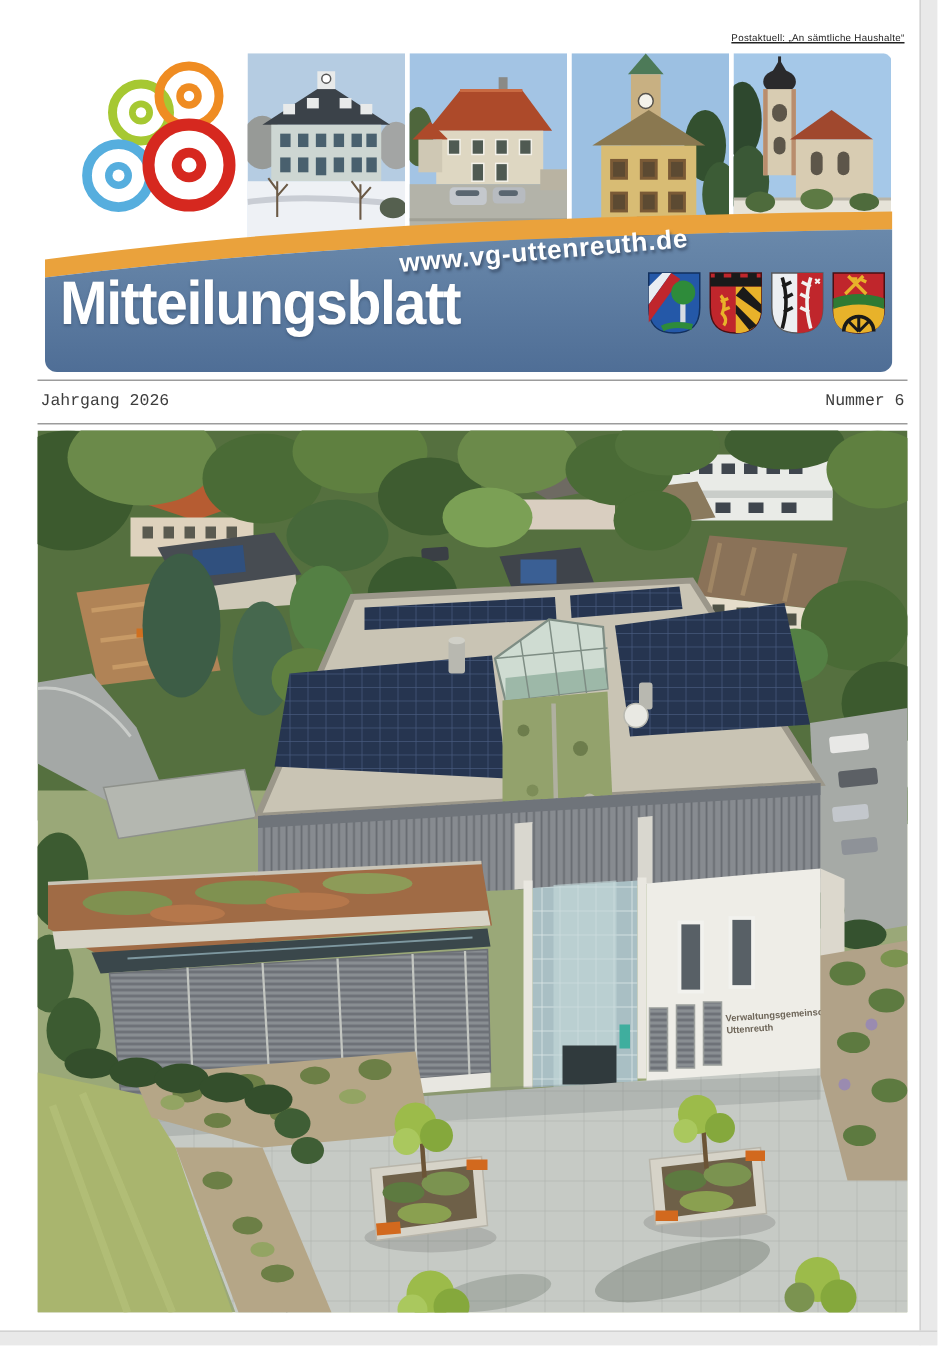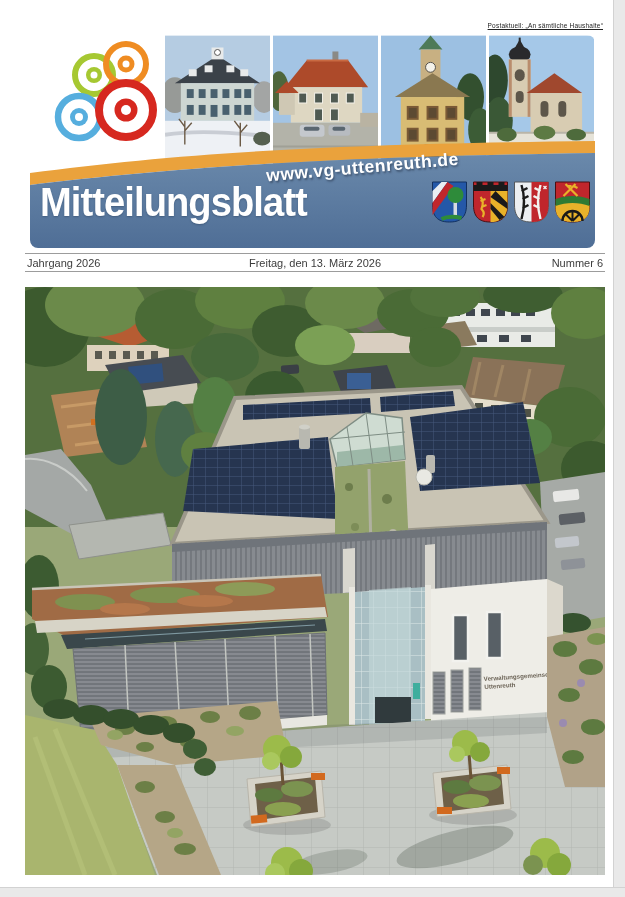--- a/index.html
+++ b/index.html
@@ -24,23 +24,23 @@
           text-shadow:1px 2px 2px rgba(35,48,70,.55);white-space:nowrap;}
   .banner-title{position:absolute;left:10px;top:147px;z-index:3;font-size:41px;font-weight:bold;
           color:#fff;letter-spacing:-1px;line-height:1;transform:scaleX(.93);transform-origin:left top;
           text-shadow:0 1px 2px rgba(30,45,70,.35);white-space:nowrap;}
   .coat-row{position:absolute;right:4px;top:146px;z-index:3;display:flex;gap:4px;}
   .banner-sub{position:absolute;left:0;bottom:0;width:100%;height:21px;z-index:4;background:#7f9ab8;
           color:#fff;font-size:10.5px;display:flex;align-items:center;padding-left:8px;
           box-sizing:border-box;white-space:nowrap;overflow:hidden;}
 
   
-  .issue-row{position:absolute;left:25px;top:253px;width:580px;height:19px;
+  .issue-row{position:absolute;left:25px;top:253px;width:580px;height:30px;
           border-top:1px solid #9c9c9c;border-bottom:1px solid #9c9c9c;
-          display:flex;align-items:center;font-size:11px;color:#3c3c3c;box-sizing:border-box;}
+          display:flex;align-items:center;font-size:11px;color:#3c3c3c;box-sizing:border-box;font-family:Liberation Mono, monospace;}
   .issue-row .l{flex:1;text-align:left;padding-left:2px;}
   .issue-row .c{flex:2;text-align:center;}
   .issue-row .r{flex:1;text-align:right;padding-right:2px;}
 
   
   .main-photo{position:absolute;left:25px;top:287px;width:580px;height:588px;}
 </style>
 </head>
 <body>
 
@@ -232,21 +232,20 @@
         <path d="M9,15 L21,3 M11,3 L23,15 M13,5 L17,5 M19,5 L23,7" stroke="#e8b22a" stroke-width="2.2" fill="none"></path>
         <path d="M8,40 A10,10 0 0 1 28,40" stroke="#1a1a1a" stroke-width="2.4" fill="none"></path>
         <path d="M18,40 V30 M18,40 L11,33 M18,40 L25,33" stroke="#1a1a1a" stroke-width="2" fill="none"></path>
       </svg>
     </div>
 
   </div>
 
   <div class="issue-row">
     <span class="l">Jahrgang 2026</span>
-    <span class="c">Freitag, den 13. März 2026</span>
     <span class="r">Nummer 6</span>
   </div>
 
   <svg class="main-photo" viewBox="0 0 580 588">
     <defs>
       <pattern id="solarGrid" width="12" height="9" patternUnits="userSpaceOnUse">
         <rect width="12" height="9" fill="#263550"></rect>
         <path d="M0,0H12 M0,0V9" stroke="#46597c" stroke-width="1"></path>
       </pattern>
       <pattern id="louvH" width="8" height="4" patternUnits="userSpaceOnUse">

